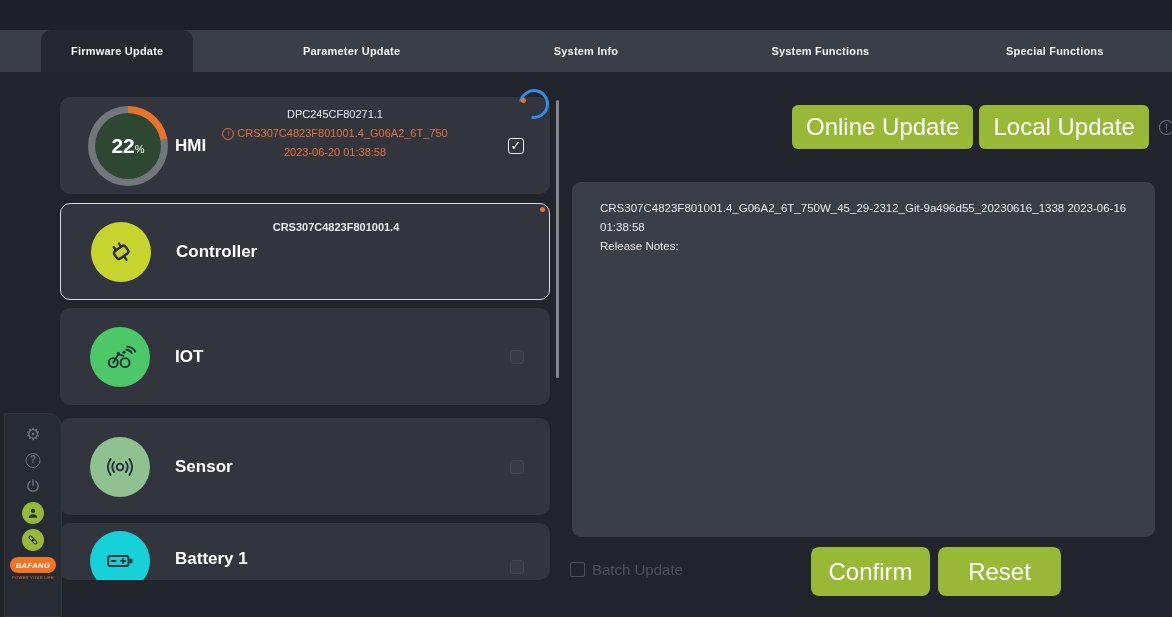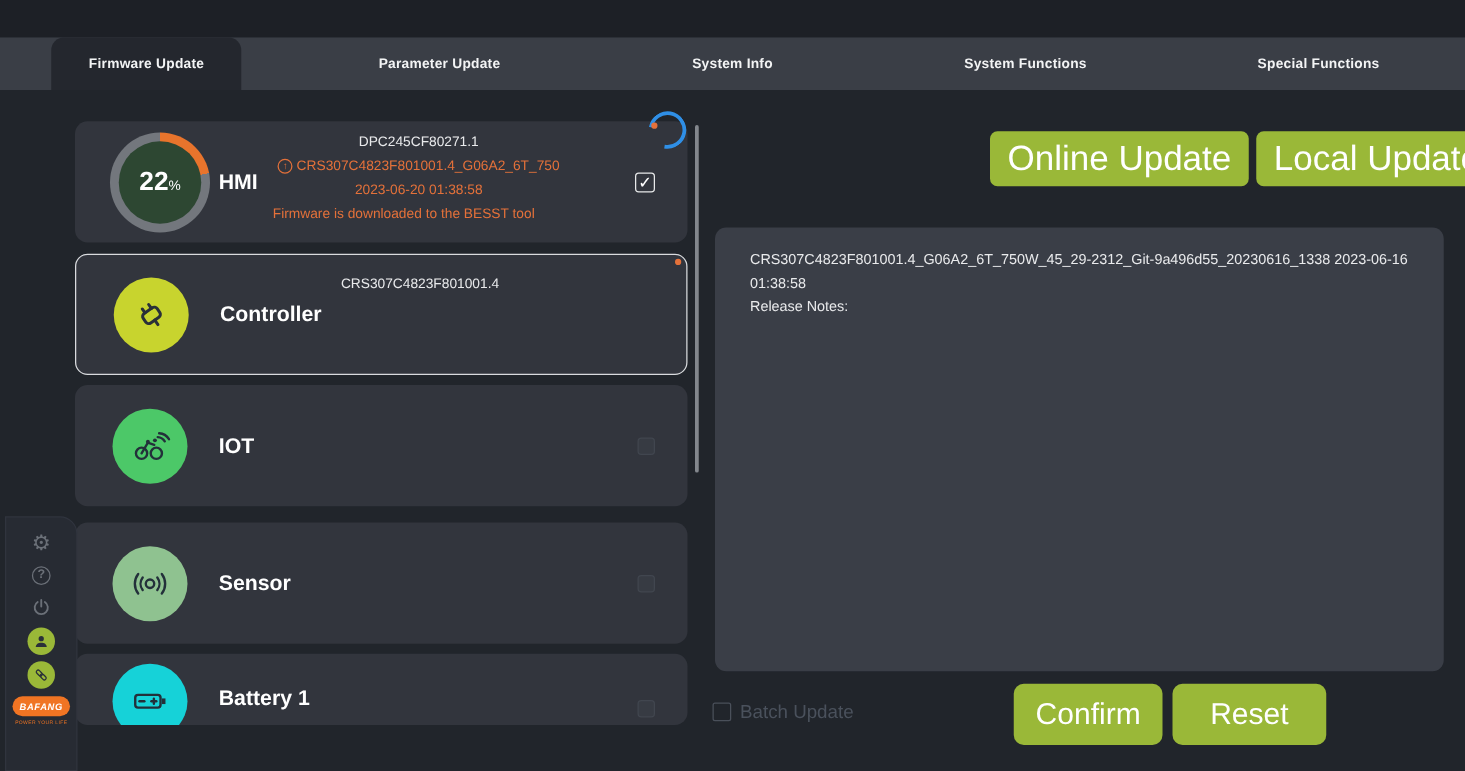--- a/index.html
+++ b/index.html
@@ -64,21 +64,21 @@
     border:3.5px solid var(--spinner-blue);border-left-color:transparent;transform:rotate(-35deg);
   }
   .spin-dot{position:absolute;left:521px;top:98px;width:5px;height:5px;border-radius:50%;background:var(--orange);}
   .vscroll{position:absolute;left:556px;top:100px;width:3px;height:278px;border-radius:2px;background:#83878d;}
   
   .update-row{position:absolute;left:792px;top:105px;width:360px;display:flex;align-items:center;}
   .btn-green{
     background:var(--accent-green);color:#fff;border:none;border-radius:6px;cursor:pointer;
     font-family:"Liberation Sans",sans-serif;white-space:nowrap;
   }
-  .btn-update{height:44px;font-size:28px;padding:0 14px;margin-right:6px;}
+  .btn-update{height:44px;font-size:24px;padding:0 14px;margin-right:6px;}
   .info-icon{
     width:15px;height:15px;border-radius:50%;border:1.5px solid #787d85;color:#787d85;
     font-size:10px;line-height:15px;text-align:center;box-sizing:border-box;margin-left:4px;flex:none;
   }
   .release-panel{
     position:absolute;left:572px;top:182px;width:583px;height:355px;
     background:#3a3e47;border-radius:9px;box-sizing:border-box;padding:17px 28px;
   }
   .release-panel .rl{color:#e9eaec;font-size:11.5px;line-height:19px;word-break:break-all;}
   .footer-row{position:absolute;left:570px;top:547px;width:585px;height:49px;}
@@ -140,40 +140,39 @@
     <div class="ring-inner">
       <span class="pct">22</span>
       <span class="pct-unit">%</span>
     </div>
   </div>
   <div class="dev-name">HMI</div>
   <div class="dev-info">
     <div class="line white">DPC245CF80271.1</div>
     <div class="line orange"><span class="upl-icon">↑</span><span>CRS307C4823F801001.4_G06A2_6T_750</span></div>
     <div class="line orange">2023-06-20 01:38:58</div>
-    <div class="line orange" style="margin-left:-24px;">Firmware is downloaded to the BESST tool</div>
   </div>
   <div class="chk checked"><span>✓</span></div>
 </div>
 <div class="spinner"></div>
 <div class="spin-dot"></div>
 
 <div class="card selected" style="top:203px;height:97px;">
   <div class="dev-icon" style="background:var(--controller-icon-bg);">
     <svg width="34" height="34" viewBox="0 0 24 24">
         <g transform="rotate(-35 12 12)" fill="none" stroke="#2a3038" stroke-width="1.7" stroke-linecap="round">
           <rect x="7.2" y="9" width="9.6" height="6.5" rx="2"></rect>
           <line x1="9.8" y1="6.3" x2="9.8" y2="9"></line>
           <line x1="14.2" y1="6.3" x2="14.2" y2="9"></line>
           <line x1="12" y1="15.5" x2="12" y2="18.6"></line>
         </g>
       </svg>
   </div>
   <div class="dev-name">Controller</div>
-  <div class="dev-info" style="top:14px;">
+  <div class="dev-info" style="top:14px;font-weight:bold;">
     <div class="line white">CRS307C4823F801001.4</div>
   </div>
   <div class="corner-dot" style="right:4px;top:3px;"></div>
 </div>
 
 <div class="card" style="top:308px;height:97px;">
   <div class="dev-icon" style="background:var(--iot-icon-bg);">
     <svg width="36" height="36" viewBox="0 0 32 32" fill="none" stroke="#23303a" stroke-width="1.7" stroke-linecap="round">
       <circle cx="10" cy="21" r="4"></circle>
         <circle cx="20.5" cy="21" r="4"></circle>

